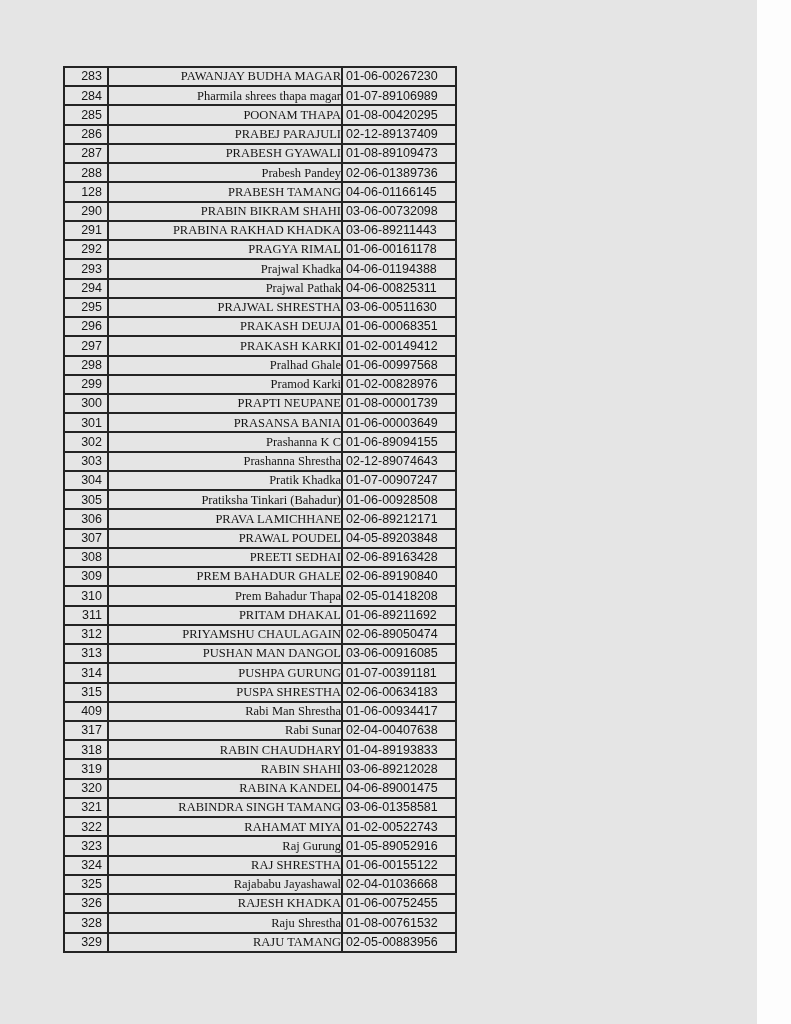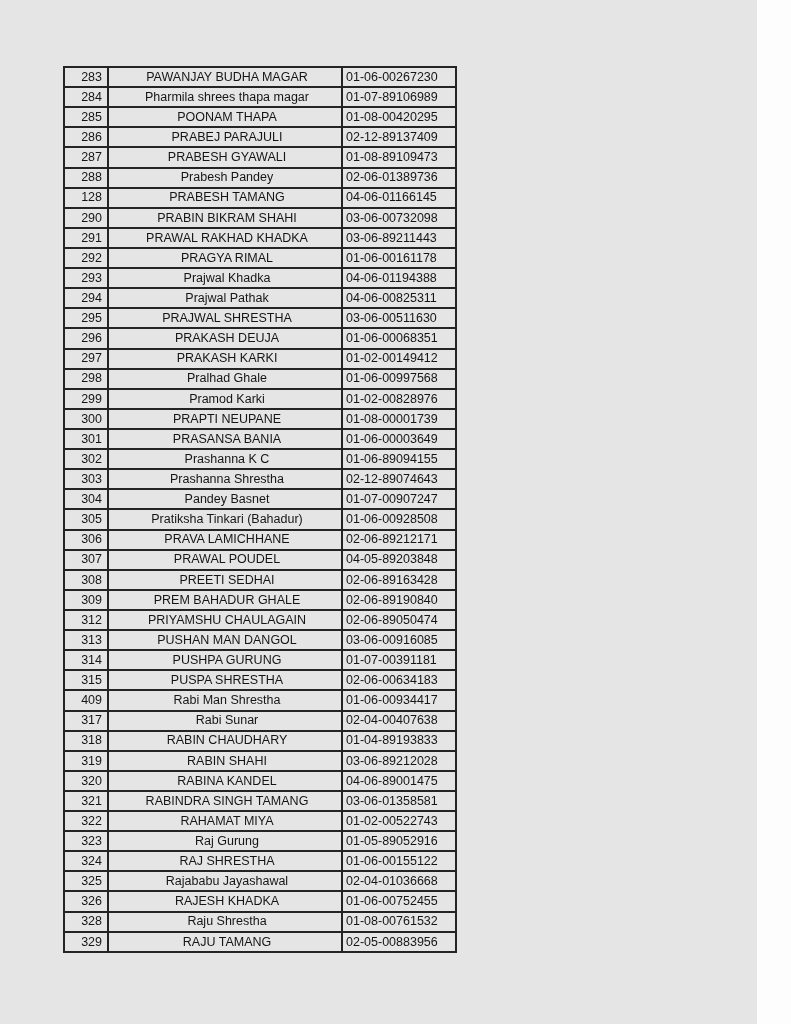--- a/index.html
+++ b/index.html
@@ -40,22 +40,23 @@
     vertical-align: middle;
     line-height: 1;
   }
   table.roster td:nth-child(1) {
     width: 37px;
     text-align: right;
     padding-right: 5px;
   }
   table.roster td:nth-child(2) {
     width: 228px;
-    text-align: center;
+    text-align: right;
     padding-left: 4px;
+    font-family: Liberation Serif, serif;
   }
   table.roster td:nth-child(3) {
     width: 109px;
     text-align: left;
     padding-left: 3px;
     margin-top: 24px;
   }
 </style>
 </head>
 <body>
@@ -98,21 +99,21 @@
           <td>PRABESH TAMANG</td>
           <td>04-06-01166145</td>
         </tr>
         <tr>
           <td>290</td>
           <td>PRABIN BIKRAM SHAHI</td>
           <td>03-06-00732098</td>
         </tr>
         <tr>
           <td>291</td>
-          <td>PRAWAL RAKHAD KHADKA</td>
+          <td>PRABINA RAKHAD KHADKA</td>
           <td>03-06-89211443</td>
         </tr>
         <tr>
           <td>292</td>
           <td>PRAGYA RIMAL</td>
           <td>01-06-00161178</td>
         </tr>
         <tr>
           <td>293</td>
           <td>Prajwal Khadka</td>
@@ -163,21 +164,21 @@
           <td>Prashanna K C</td>
           <td>01-06-89094155</td>
         </tr>
         <tr>
           <td>303</td>
           <td>Prashanna Shrestha</td>
           <td>02-12-89074643</td>
         </tr>
         <tr>
           <td>304</td>
-          <td>Pandey Basnet</td>
+          <td>Pratik Khadka</td>
           <td>01-07-00907247</td>
         </tr>
         <tr>
           <td>305</td>
           <td>Pratiksha Tinkari (Bahadur)</td>
           <td>01-06-00928508</td>
         </tr>
         <tr>
           <td>306</td>
           <td>PRAVA LAMICHHANE</td>
@@ -190,20 +191,30 @@
         </tr>
         <tr>
           <td>308</td>
           <td>PREETI SEDHAI</td>
           <td>02-06-89163428</td>
         </tr>
         <tr>
           <td>309</td>
           <td>PREM BAHADUR GHALE</td>
           <td>02-06-89190840</td>
+        </tr>
+        <tr>
+          <td>310</td>
+          <td>Prem Bahadur Thapa</td>
+          <td>02-05-01418208</td>
+        </tr>
+        <tr>
+          <td>311</td>
+          <td>PRITAM DHAKAL</td>
+          <td>01-06-89211692</td>
         </tr>
         <tr>
           <td>312</td>
           <td>PRIYAMSHU CHAULAGAIN</td>
           <td>02-06-89050474</td>
         </tr>
         <tr>
           <td>313</td>
           <td>PUSHAN MAN DANGOL</td>
           <td>03-06-00916085</td>

